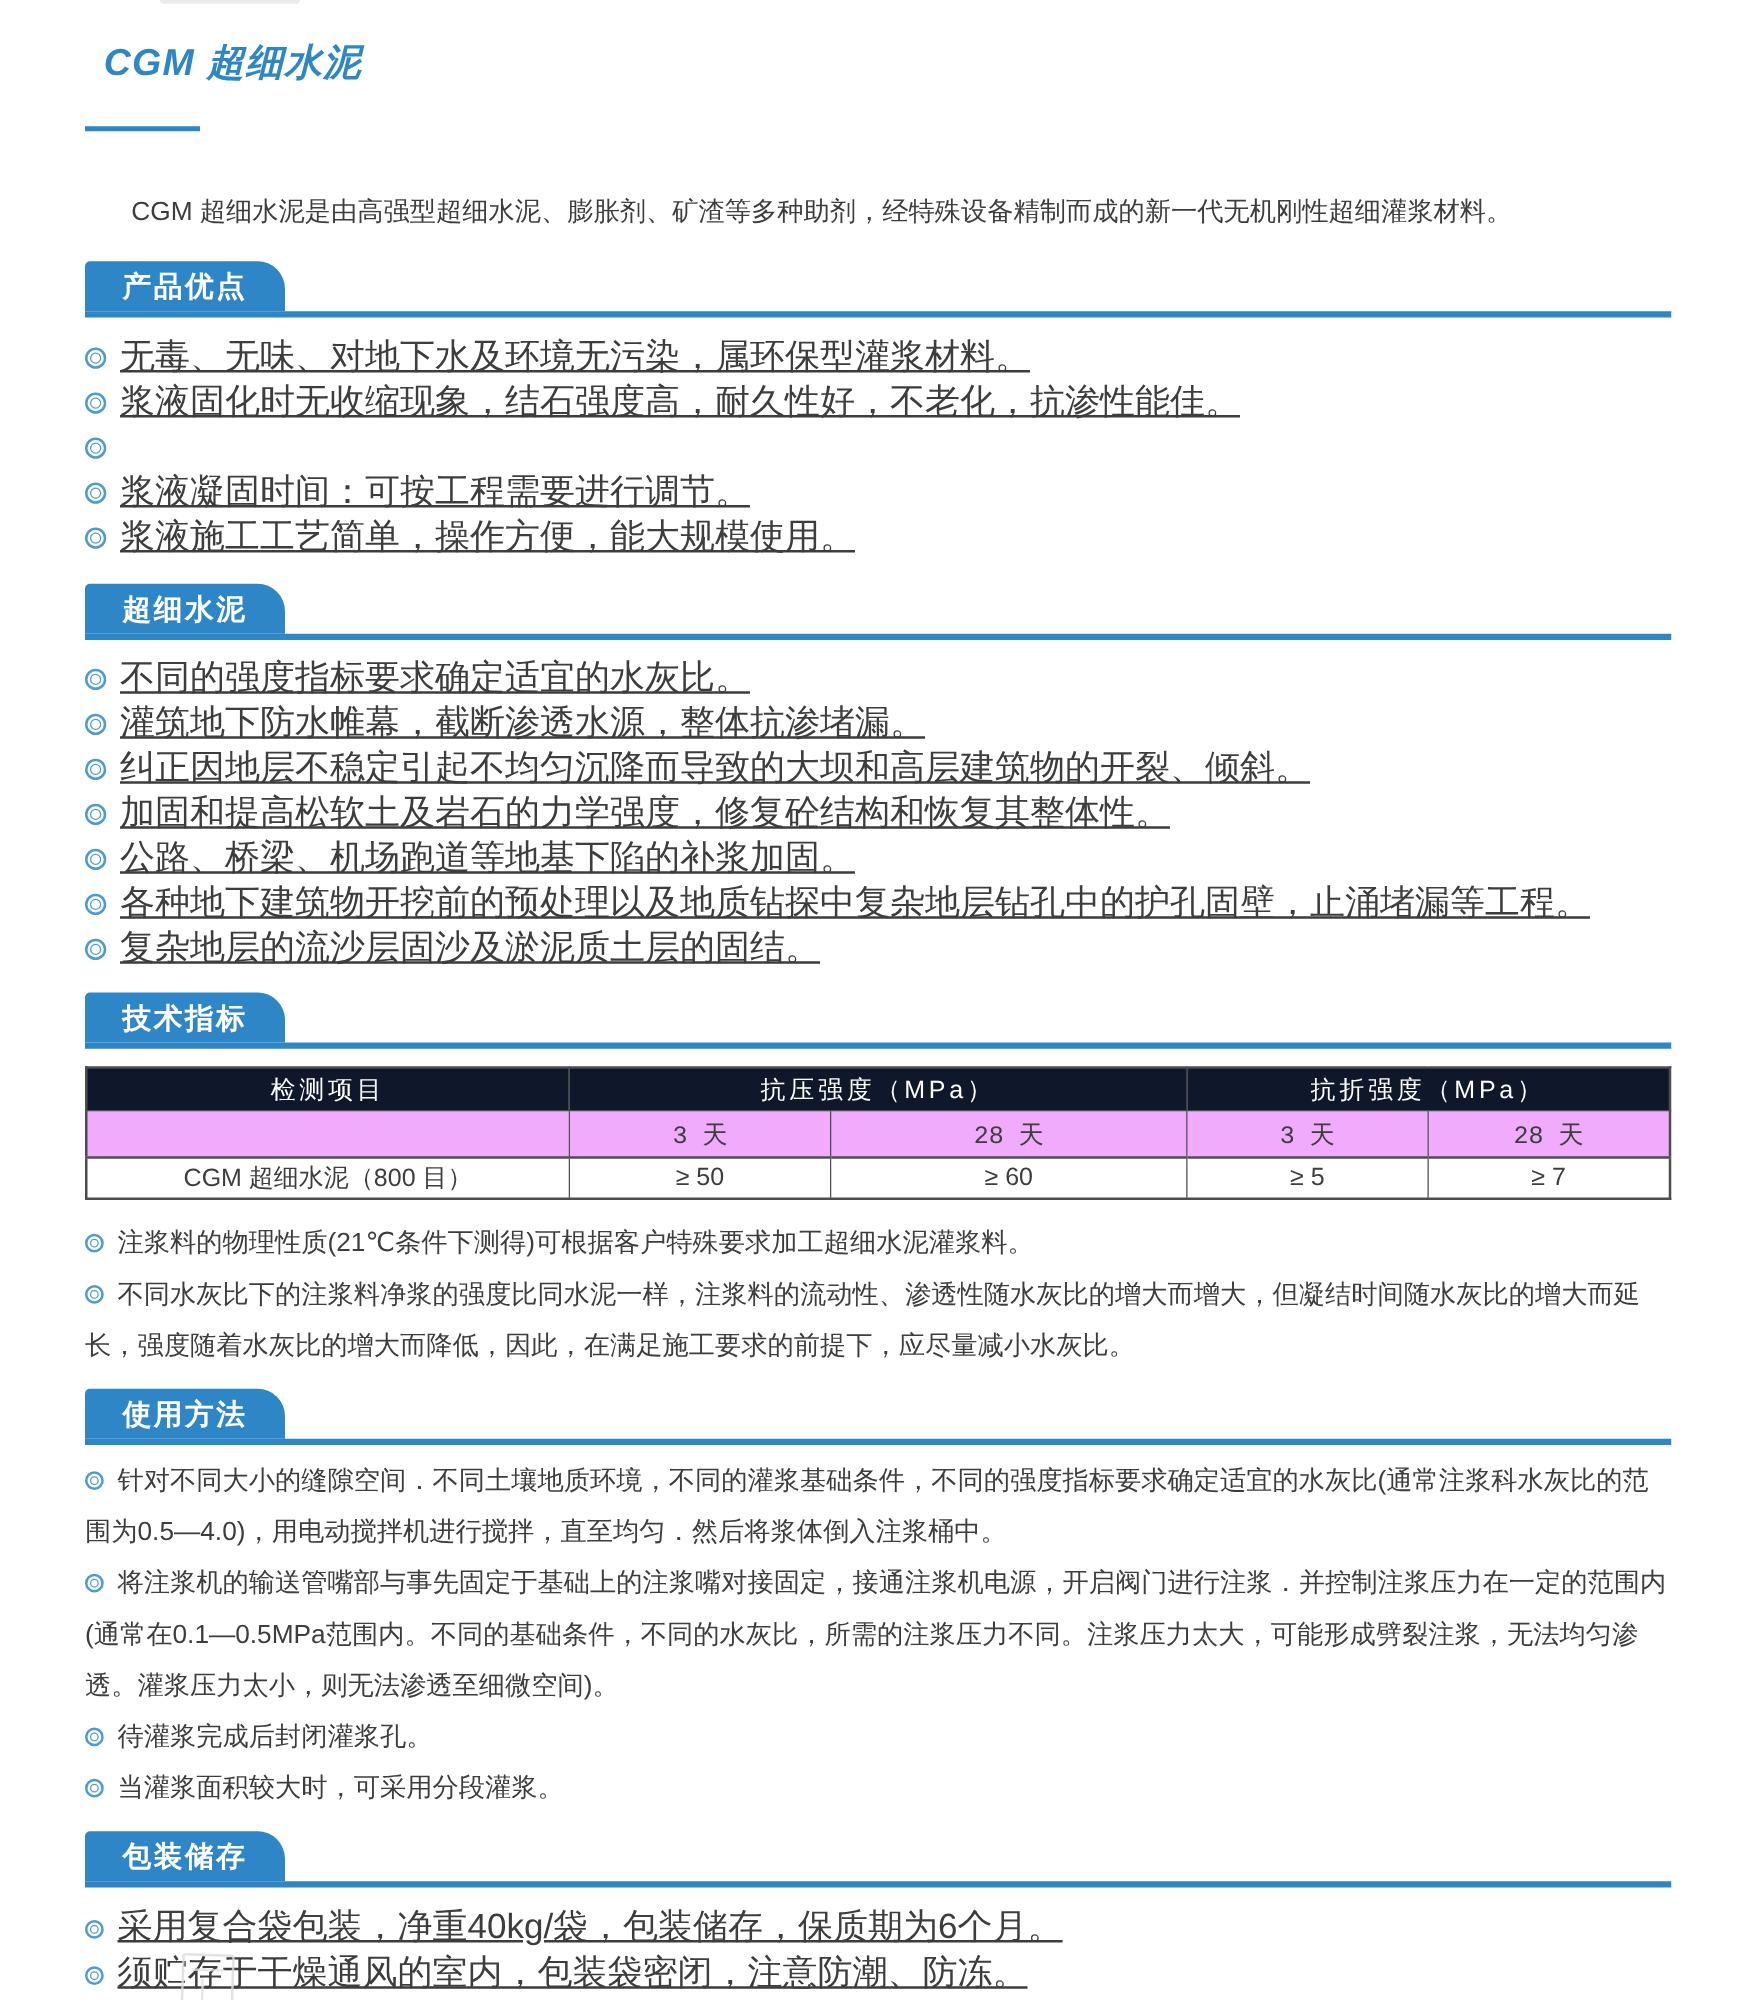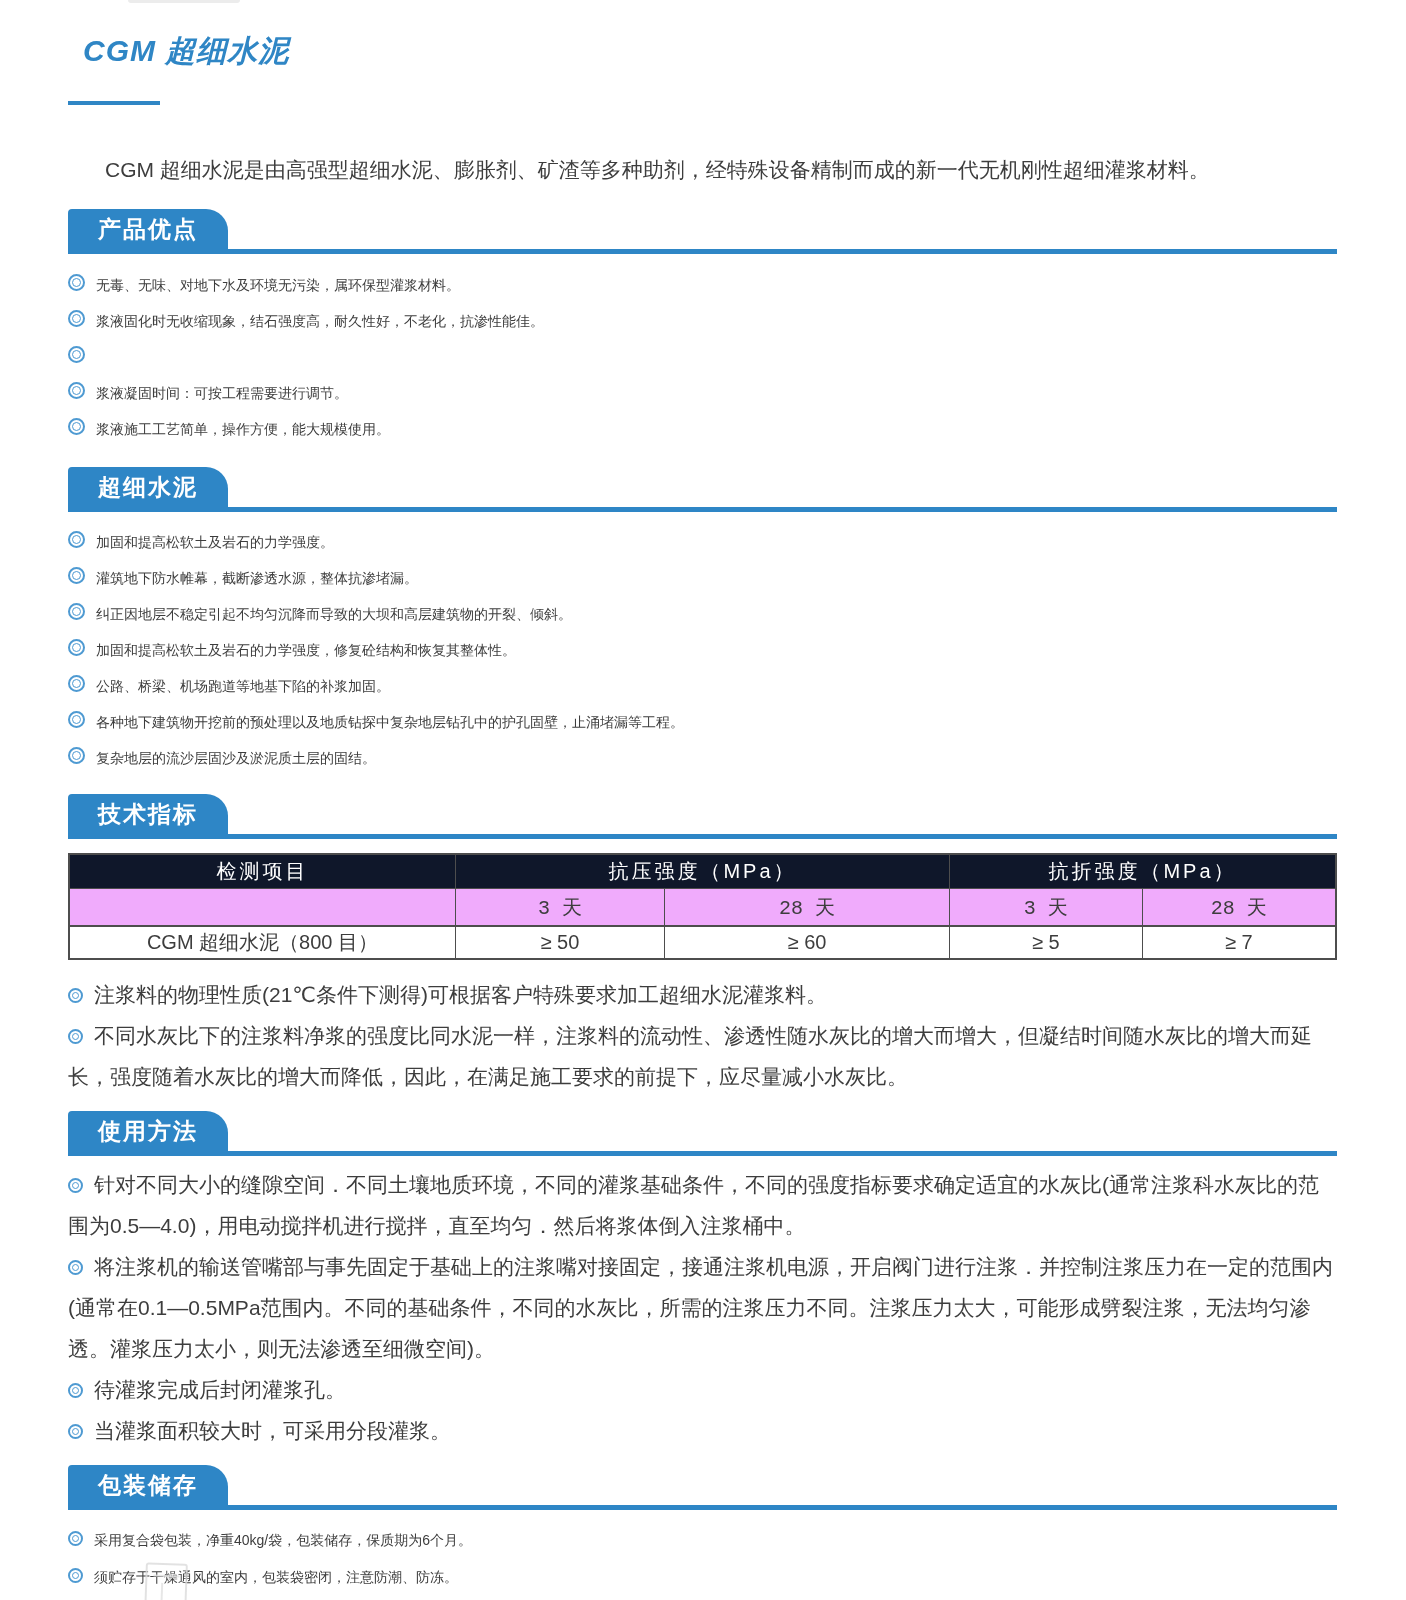--- a/index.html
+++ b/index.html
@@ -29,21 +29,21 @@
   .section-header { margin-top:24px; }
   .section-tab {
     display:inline-block; height:40px; line-height:40px; padding:0 30px;
     background:#2e86c6; color:#ffffff; font-size:23px; font-weight:bold;
     letter-spacing:2px; border-radius:4px 22px 0 0; vertical-align:bottom;text-align:center;
   }
   .section-rule { height:5px; background:#2e86c6; }
 
   
   .blist { list-style:none; margin:13px 0 0 0; padding:0; }
-  .blist li { font-size:14px; line-height:36px; }
+  .blist li { font-size:28px; line-height:36px;text-decoration:underline; }
   .blist.pack li { line-height:37px; }
   .bullet {
     display:inline-block; width:13px; height:13px; box-sizing:content-box;
     border:2px solid #4e9ad2; border-radius:50%; position:relative;
     margin-right:11px; vertical-align:-1px;
   }
   .bullet::before {
     content:""; position:absolute; left:2px; top:2px; right:2px; bottom:2px;
     border:1.5px solid #4e9ad2; border-radius:50%;
   }
@@ -113,21 +113,21 @@
     <li><span class="bullet"></span></li>
     <li><span class="bullet"></span><span>浆液凝固时间：可按工程需要进行调节。</span></li>
     <li><span class="bullet"></span><span>浆液施工工艺简单，操作方便，能大规模使用。</span></li>
   </ul>
 
   <div class="section-header" style="margin-top:20px;">
     <span class="section-tab">超细水泥</span>
     <div class="section-rule"></div>
   </div>
   <ul class="blist" style="margin-top:12px;">
-    <li><span class="bullet"></span><span>加固和提高松软土及岩石的力学强度。</span></li>
+    <li><span class="bullet"></span><span>不同的强度指标要求确定适宜的水灰比。</span></li>
     <li><span class="bullet"></span><span>灌筑地下防水帷幕，截断渗透水源，整体抗渗堵漏。</span></li>
     <li><span class="bullet"></span><span>纠正因地层不稳定引起不均匀沉降而导致的大坝和高层建筑物的开裂、倾斜。</span></li>
     <li><span class="bullet"></span><span>加固和提高松软土及岩石的力学强度，修复砼结构和恢复其整体性。</span></li>
     <li><span class="bullet"></span><span>公路、桥梁、机场跑道等地基下陷的补浆加固。</span></li>
     <li><span class="bullet"></span><span>各种地下建筑物开挖前的预处理以及地质钻探中复杂地层钻孔中的护孔固壁，止涌堵漏等工程。</span></li>
     <li><span class="bullet"></span><span>复杂地层的流沙层固沙及淤泥质土层的固结。</span></li>
   </ul>
 
   <div class="section-header" style="margin-top:18px;">
     <span class="section-tab">技术指标</span>

